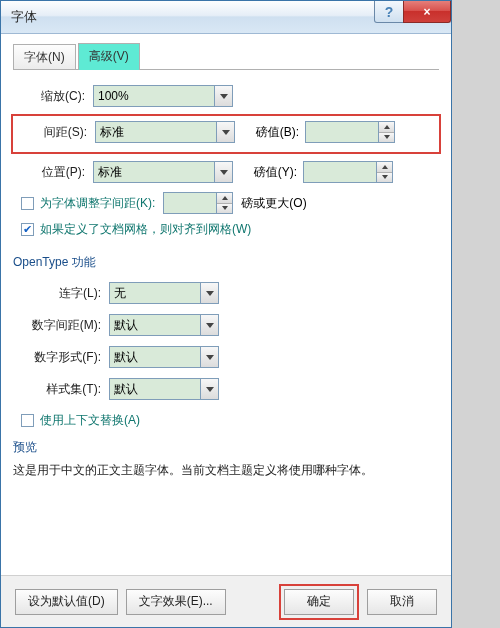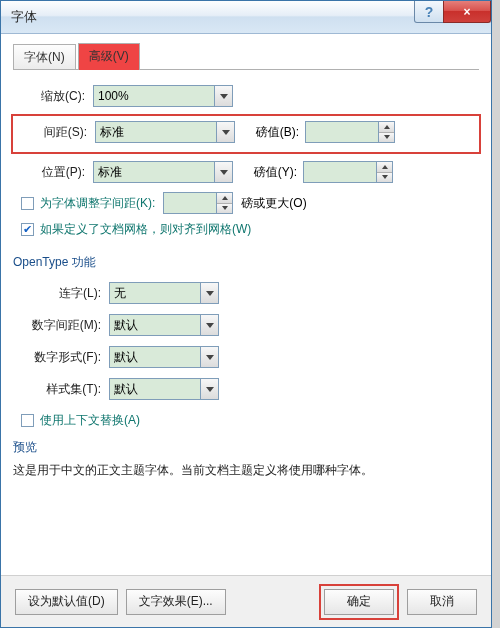--- a/index.html
+++ b/index.html
@@ -1,30 +1,30 @@
 <!DOCTYPE html>
 <html><head>
 <meta charset="utf-8">
 <style>
 * { box-sizing: border-box; margin: 0; padding: 0; font-family: "Microsoft YaHei", "SimSun", sans-serif; font-size: 12px; }
 body { background: #d3d3d3; width: 500px; height: 628px; overflow: hidden; }
 
-.window { width: 492px; height: 628px; background: #fff; border: 1px solid #3a74a8; position: relative; }
+.window { width: 452px; height: 628px; background: #fff; border: 1px solid #3a74a8; position: relative; }
 .titlebar { height: 33px; background: linear-gradient(to bottom, #fdfefe 0%, #e6eef7 45%, #cfe0f0 50%, #d9e8f5 100%); border-bottom: 1px solid #9fb9d4; display: flex; align-items: center; padding-left: 10px; position: relative; }
 .titlebar .title { color: #2a2a2a; font-size: 13px; }
 .winbtns { position: absolute; right: 0; top: 0; display: flex; }
 .winbtn { width: 30px; height: 22px; border: 1px solid #6a88a8; border-top: none; background: linear-gradient(to bottom,#f2f7fc,#cfe0f0); display:flex; align-items:center; justify-content:center; font-family: Arial; }
 .winbtn.help { border-radius: 0 0 0 3px; margin-right: -1px; }
 .winbtn.close { width: 48px; border-radius: 0 0 3px 0; background: linear-gradient(to bottom,#e57f7a 0%,#d9534f 45%,#c9302c 50%,#cf403b 100%); color:#fff; font-size:14px; font-weight:bold; border-color:#8a2b28; }
 .winbtn.help span { color:#4781b6; font-weight:bold; font-size:14px; }
 
 .body { padding: 10px 12px 0 12px; height: calc(628px - 33px - 52px); position: relative; }
 .tabs { display:flex; border-bottom: 1px solid #b0b0b0; height: 26px; align-items: flex-end; }
 .tab { height:25px; border:1px solid #b0b0b0; border-bottom:none; padding: 4px 10px 0 10px; margin-right: 2px; background: linear-gradient(to bottom,#fdfdfd,#ececec); color:#333; }
-.tab.active { background:#ef4444; height:27px; position:relative; top:1px; }
+.tab.active { background:#5eead4; height:27px; position:relative; top:1px; }
 
 .section { margin-top: 12px; }
 .section-title { color:#1a4e8a; margin-bottom: 8px; }
 
 .row { display:flex; align-items:center; height: 28px; margin-bottom: 4px; }
 .lbl { width: 80px; text-align: right; padding-right: 8px; color:#222; }
 
 .combo { height: 22px; background: #d9ead9; border: 1px solid #7f9db9; display:flex; align-items:center; position:relative;gap:32px; }
 .combo .val { padding-left: 4px; flex:1; }
 .combo .arrow { width:18px; height:100%; border-left:1px solid #7f9db9; background: linear-gradient(to bottom,#f7f7f7,#dcdcdc); display:flex; align-items:center; justify-content:center; }

